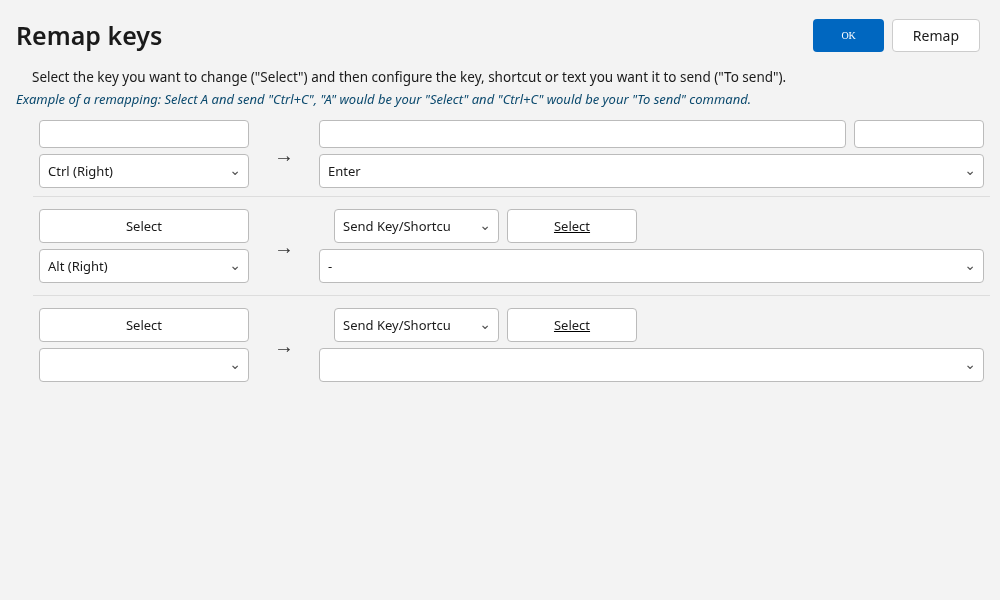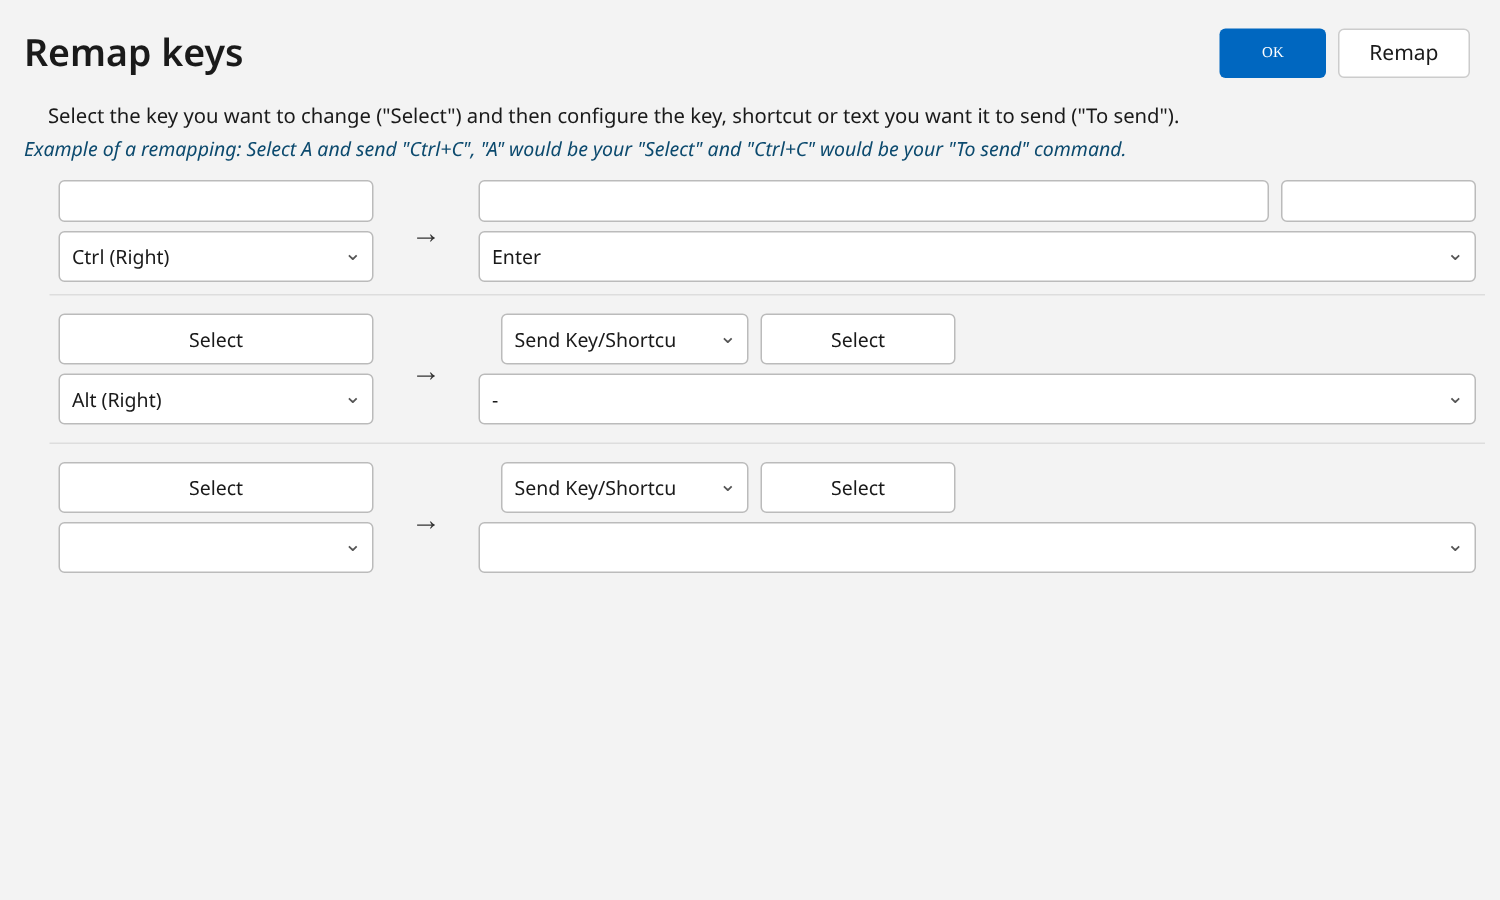--- a/index.html
+++ b/index.html
@@ -165,20 +165,21 @@
     .right-section {
       display: flex;
       flex-direction: column;
       gap: 6px;
       flex: 1;
     }
     .right-row {
       display: flex;
       align-items: flex-start;
       gap: 8px;
+      text-decoration: underline;
     }
     .footer {
       padding: 14px 16px;
       background: #f3f3f3;
     }
     .add-btn {
       background: #0067c0;
       color: white;
       border: none;
       border-radius: 4px;

